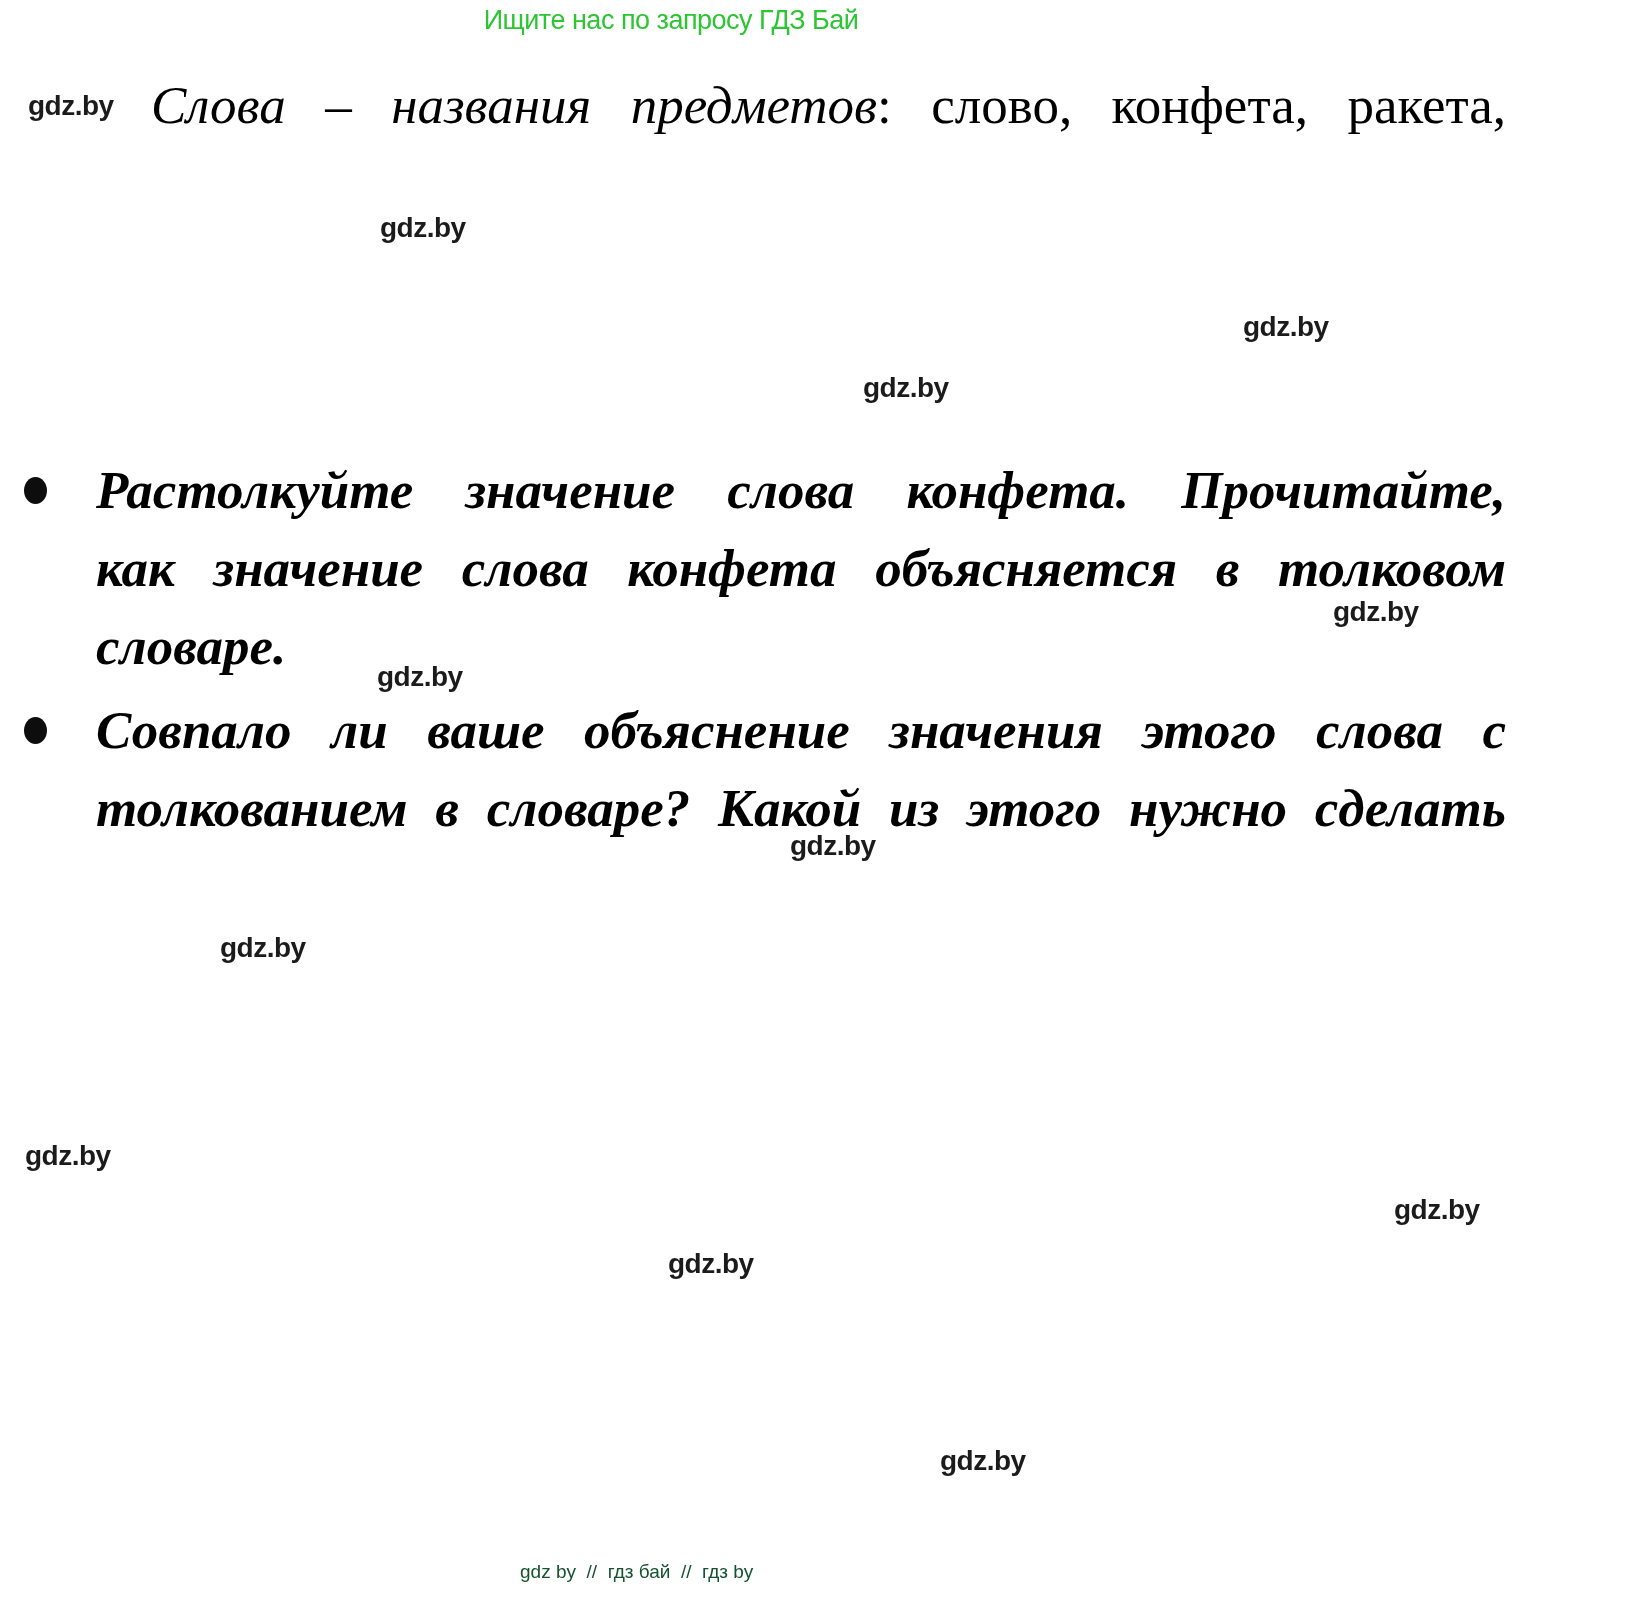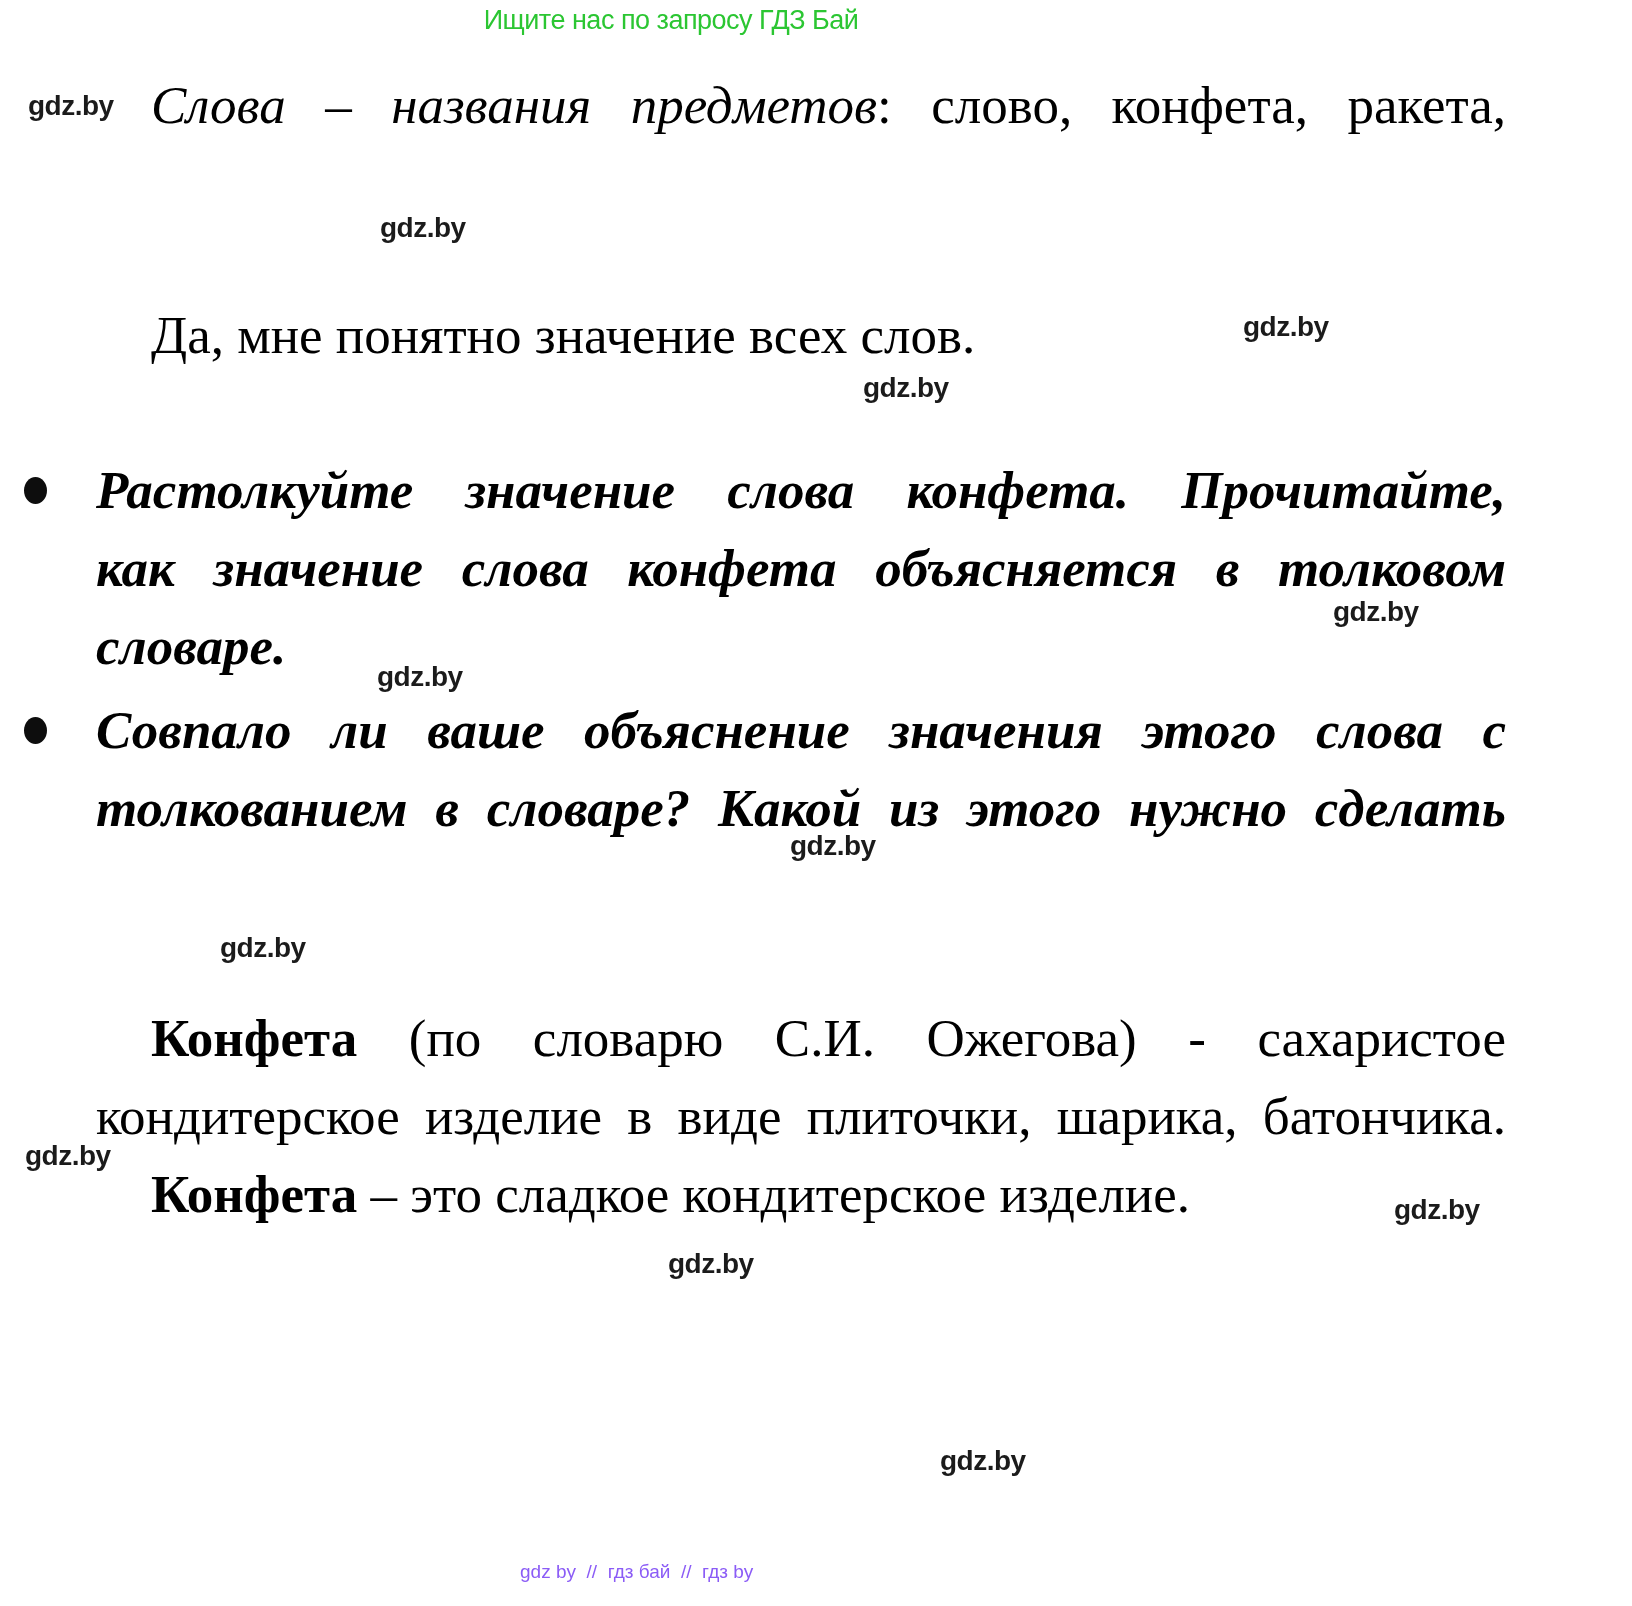--- a/index.html
+++ b/index.html
@@ -78,39 +78,31 @@
   <span class="wm" style="left:220px; top:932px">gdz.by</span>
   <span class="wm" style="left:25px;  top:1140px">gdz.by</span>
   <span class="wm" style="left:1394px;top:1194px">gdz.by</span>
   <span class="wm" style="left:668px; top:1248px">gdz.by</span>
   <span class="wm" style="left:940px; top:1445px">gdz.by</span>
 
   <div class="para" style="top:66px">
     <div class="line just indent"><span class="it">Слова – названия предметов</span><span>: слово, конфета, ракета,</span></div>
   </div>
 
-  <div class="para" style="top:296px">
-    <div class="line indent">Да, мне понятно значение всех слов.</div>
-  </div>
 
   <div class="bullet-dot" style="top:477px"></div>
   <div class="para bold-it" style="top:451px">
     <div class="line just">Растолкуйте значение слова конфета. Прочитайте,</div>
     <div class="line just">как значение слова конфета объясняется в толковом</div>
     <div class="line">словаре.</div>
   </div>
 
   <div class="bullet-dot" style="top:717px"></div>
   <div class="para bold-it" style="top:691px">
     <div class="line just">Совпало ли ваше объяснение значения этого слова с</div>
     <div class="line just">толкованием в словаре? Какой из этого нужно сделать</div>
   </div>
 
-  <div class="para" style="top:999px">
-    <div class="line just indent"><span class="b">Конфета</span><span> (по словарю С.И. Ожегова) - сахаристое</span></div>
-    <div class="line just">кондитерское изделие в виде плиточки, шарика, батончика.</div>
-    <div class="line indent"><span class="b">Конфета</span><span> – это сладкое кондитерское изделие.</span></div>
-  </div>
 
 
-  <div class="footer" style="color: #8b5cf6;">gdz by  //  гдз бай  //  гдз by</div>
+  <div class="footer" style="color: #14532d;">gdz by  //  гдз бай  //  гдз by</div>
 
 </div>
 
 </body></html>

